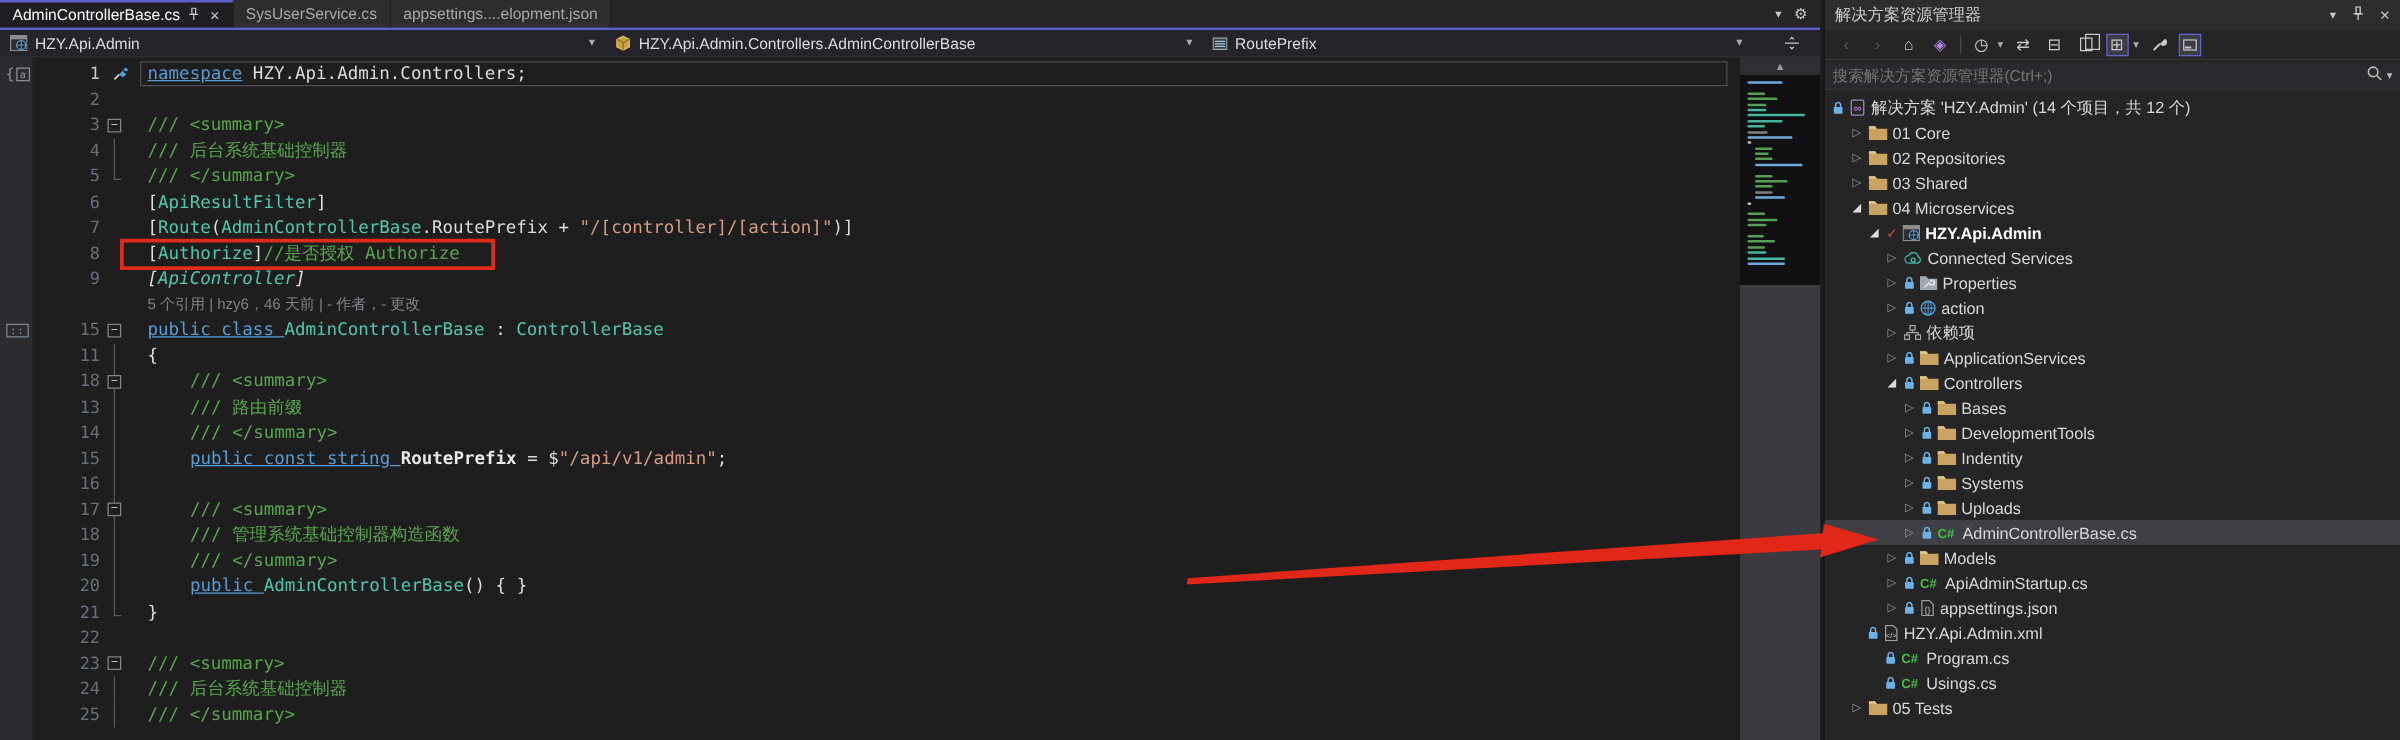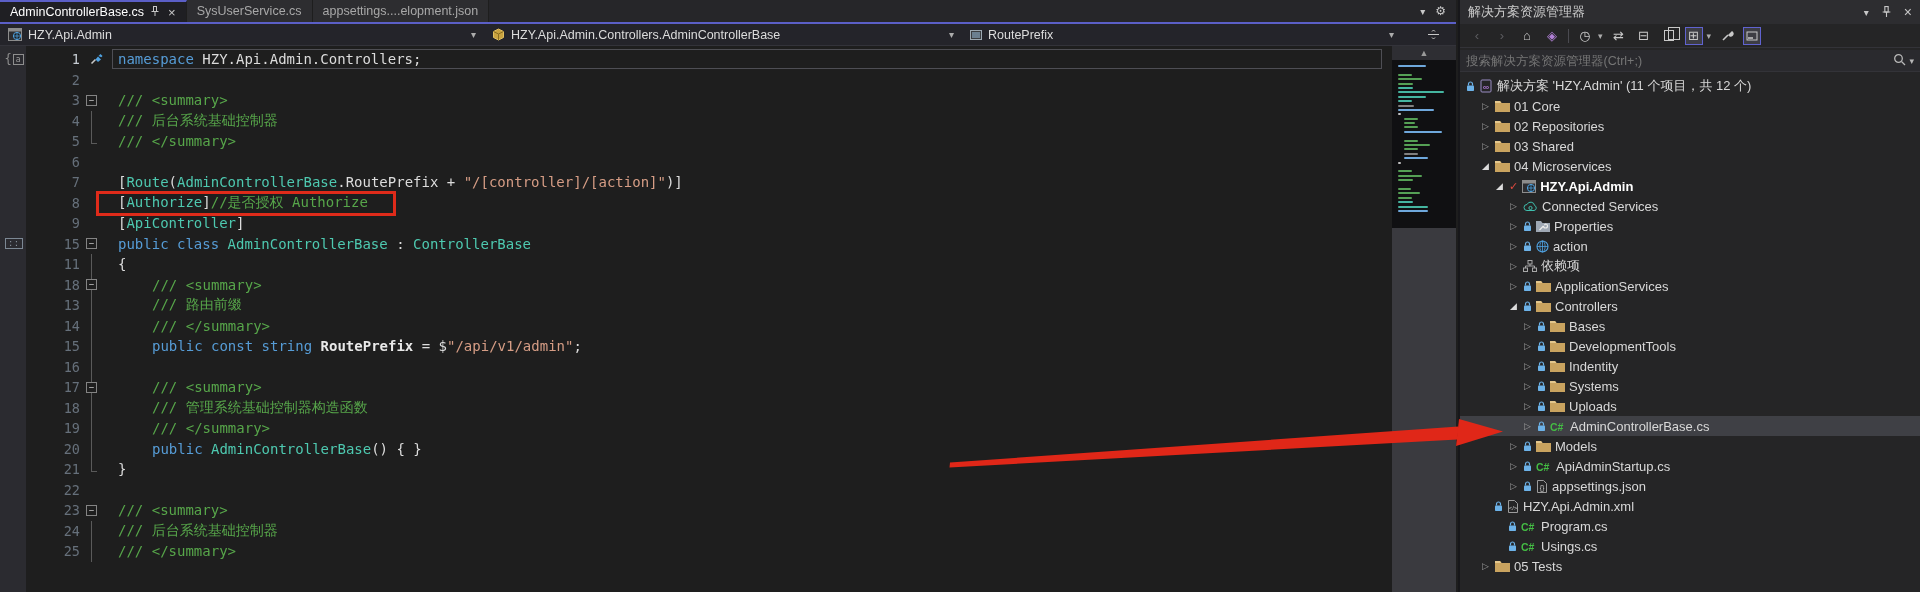--- a/index.html
+++ b/index.html
@@ -43,21 +43,21 @@
           font-family:"DejaVu Sans Mono","Liberation Mono",monospace; }
   .lnum.cur { color:#C6CCD2; }
   .brush { position:absolute; left:90px; top:3px; }
   .fcol { width:17px; flex:0 0 17px; position:relative; height:100%; display:flex; align-items:center; }
   .foldbox { width:11px; height:11px; border:1px solid #848484; color:#C8C8C8; font-size:9px; line-height:9px;
              text-align:center; background:#1E1E1E; z-index:2; cursor:pointer; }
   .fl-v::before { content:""; position:absolute; left:5px; top:0; bottom:0; width:1px; background:#5A5A5A; }
   .fl-e::before { content:""; position:absolute; left:5px; top:0; height:60%; width:1px; background:#5A5A5A; }
   .fl-e::after  { content:""; position:absolute; left:5px; top:60%; width:6px; height:1px; background:#5A5A5A; }
   .ccode { flex:1; }
-  .tok-kw { color:#569CD6; } .tok-ty { color:#4EC9B0; } .tok-st { color:#D69D85; }
+  .tok-kw { color:#569CD6;text-decoration:underline; } .tok-ty { color:#4EC9B0; } .tok-st { color:#D69D85; }
   .tok-cm { color:#57A64A; } .tok-pl { color:#DCDCDC; } .tok-plb { color:#E8E8E8; font-weight:bold; }
   .clrow .tok-cl { color:#7F8288; font-size:12px; font-family:"Liberation Sans","DejaVu Sans",sans-serif; }
   .line1-box { position:absolute; left:112px; right:10px; top:0; height:20px; border:1px solid #4E4E54; pointer-events:none; }
   .red-box { position:absolute; left:96px; top:-2px; width:300px; height:25px; border:3px solid #DF2B1A; z-index:20; }
 
   
   .scrollstrip { position:absolute; left:1392px; top:46px; width:64px; height:546px; background:#2E2E33; }
   .scroll-up { height:14px; text-align:center; color:#9A9A9A; font-size:9px; line-height:14px; cursor:pointer; }
   .minimap { position:relative; height:168px; background:#101012; padding:5px 4px; cursor:pointer; }
   .mmbar { height:2px; margin-bottom:2.4px; border-radius:1px; }
@@ -171,24 +171,25 @@
       <div id="code-rows">
           <div class="crow"><span class="mcol"><span class="mi-brace">{</span><span class="mi-box">a</span></span><span class="lnum cur">1</span><span class="fcol"></span><span class="ccode" style="padding-left: 15px;"><span class="tok-kw">namespace</span><span class="tok-pl"> HZY.Api.Admin.Controllers;</span></span><span class="brush"><svg width="13" height="13">
                 <path d="M1.5 11.5l4-4" stroke="#C8C8C8" stroke-width="1.6"></path>
                 <path d="M5.5 7.5l2.5-3 3 3-3 2.5z" fill="#4FA3E3"></path>
                 <path d="M8.5 4l2-2 2 2-1.2 1.2z" fill="#4FA3E3"></path>
               </svg></span><span class="line1-box"></span></div>
           <div class="crow"><span class="mcol"></span><span class="lnum">2</span><span class="fcol"></span><span class="ccode" style="padding-left: 15px;"></span></div>
           <div class="crow"><span class="mcol"></span><span class="lnum">3</span><span class="fcol"><span class="foldbox">−</span></span><span class="ccode" style="padding-left: 15px;"><span class="tok-cm">/// &lt;summary&gt;</span></span></div>
           <div class="crow"><span class="mcol"></span><span class="lnum">4</span><span class="fcol fl-v"></span><span class="ccode" style="padding-left: 15px;"><span class="tok-cm">/// 后台系统基础控制器</span></span></div>
           <div class="crow"><span class="mcol"></span><span class="lnum">5</span><span class="fcol fl-e"></span><span class="ccode" style="padding-left: 15px;"><span class="tok-cm">/// &lt;/summary&gt;</span></span></div>
-          <div class="crow"><span class="mcol"></span><span class="lnum">6</span><span class="fcol"></span></div>
+          <div class="crow"><span class="mcol"></span><span class="lnum">6</span><span class="fcol"></span><span class="ccode" style="padding-left: 15px;"><span class="tok-pl">[</span><span class="tok-ty">ApiResultFilter</span><span class="tok-pl">]</span></span></div>
           <div class="crow"><span class="mcol"></span><span class="lnum">7</span><span class="fcol"></span><span class="ccode" style="padding-left: 15px;"><span class="tok-pl">[</span><span class="tok-ty">Route</span><span class="tok-pl">(</span><span class="tok-ty">AdminControllerBase</span><span class="tok-pl">.</span><span class="tok-pl">RoutePrefix</span><span class="tok-pl"> + </span><span class="tok-st">"/[controller]/[action]"</span><span class="tok-pl">)]</span></span></div>
           <div class="crow"><span class="mcol"></span><span class="lnum">8</span><span class="fcol"></span><span class="ccode" style="padding-left: 15px;"><span class="tok-pl">[</span><span class="tok-ty">Authorize</span><span class="tok-pl">]</span><span class="tok-cm">//是否授权 Authorize</span></span><span class="red-box"></span></div>
-          <div class="crow"><span class="mcol"></span><span class="lnum">9</span><span class="fcol"></span><span class="ccode" style="padding-left: 15px;"><span class="tok-pl">[</span><span class="tok-ty">ApiController</span><span class="tok-pl">]</span></span></div>
+          <div class="crow"><span class="mcol"></span><span class="lnum">9</span><span class="fcol"></span><span class="ccode" style="padding-left: 15px; font-style: italic;"><span class="tok-pl">[</span><span class="tok-ty">ApiController</span><span class="tok-pl">]</span></span></div>
+          <div class="crow clrow"><span class="mcol"></span><span class="lnum"></span><span class="fcol"></span><span class="ccode" style="padding-left: 15px;"><span class="tok-cl">5 个引用 | hzy6，46 天前 | - 作者，- 更改</span></span></div>
           <div class="crow"><span class="mcol"><span class="mi-ref">::</span></span><span class="lnum">15</span><span class="fcol"><span class="foldbox">−</span></span><span class="ccode" style="padding-left: 15px;"><span class="tok-kw">public class </span><span class="tok-ty">AdminControllerBase</span><span class="tok-pl"> : </span><span class="tok-ty">ControllerBase</span></span></div>
           <div class="crow"><span class="mcol"></span><span class="lnum">11</span><span class="fcol fl-v"></span><span class="ccode" style="padding-left: 15px;"><span class="tok-pl">{</span></span></div>
           <div class="crow"><span class="mcol"></span><span class="lnum">18</span><span class="fcol fl-v"><span class="foldbox">−</span></span><span class="ccode" style="padding-left: 49px;"><span class="tok-cm">/// &lt;summary&gt;</span></span></div>
           <div class="crow"><span class="mcol"></span><span class="lnum">13</span><span class="fcol fl-v"></span><span class="ccode" style="padding-left: 49px;"><span class="tok-cm">/// 路由前缀</span></span></div>
           <div class="crow"><span class="mcol"></span><span class="lnum">14</span><span class="fcol fl-v"></span><span class="ccode" style="padding-left: 49px;"><span class="tok-cm">/// &lt;/summary&gt;</span></span></div>
           <div class="crow"><span class="mcol"></span><span class="lnum">15</span><span class="fcol fl-v"></span><span class="ccode" style="padding-left: 49px;"><span class="tok-kw">public const string </span><span class="tok-plb">RoutePrefix</span><span class="tok-pl"> = $</span><span class="tok-st">"/api/v1/admin"</span><span class="tok-pl">;</span></span></div>
           <div class="crow"><span class="mcol"></span><span class="lnum">16</span><span class="fcol fl-v"></span><span class="ccode" style="padding-left: 15px;"></span></div>
           <div class="crow"><span class="mcol"></span><span class="lnum">17</span><span class="fcol fl-v"><span class="foldbox">−</span></span><span class="ccode" style="padding-left: 49px;"><span class="tok-cm">/// &lt;summary&gt;</span></span></div>
           <div class="crow"><span class="mcol"></span><span class="lnum">18</span><span class="fcol fl-v"></span><span class="ccode" style="padding-left: 49px;"><span class="tok-cm">/// 管理系统基础控制器构造函数</span></span></div>
           <div class="crow"><span class="mcol"></span><span class="lnum">19</span><span class="fcol fl-v"></span><span class="ccode" style="padding-left: 49px;"><span class="tok-cm">/// &lt;/summary&gt;</span></span></div>
@@ -307,21 +308,21 @@
               <path d="M2.5 4.5V3a2 2 0 014 0v1.5" fill="none" stroke="#6CB2E8" stroke-width="1.2"></path>
               <rect x="1" y="4.5" width="7" height="5.5" rx="0.8" fill="#6CB2E8"></rect>
             </svg>
           </span>
           <span class="ticon">
             <svg width="14" height="14">
               <rect x="2" y="1" width="10" height="12" rx="1" fill="none" stroke="#9B8EC4"></rect>
               <text x="7" y="10.5" font-size="9" fill="#A573C9" text-anchor="middle" font-weight="bold">∞</text>
             </svg>
           </span>
-          <span class="tlabel">解决方案 'HZY.Admin' (11 个项目，共 12 个)</span>
+          <span class="tlabel">解决方案 'HZY.Admin' (14 个项目，共 12 个)</span>
         </div>
         <div class="trow" style="padding-left: 20px;">
           <span class="exp">▷</span>
           <span class="ticon">
             <svg width="15" height="12">
               <path fill="#C9A35F" d="M0 1h5l1.5 2H15v9H0z"></path>
               <path fill="#E3C68C" d="M0 1h5l1.5 2H0z"></path>
             </svg>
           </span>
           <span class="tlabel">01 Core</span>

